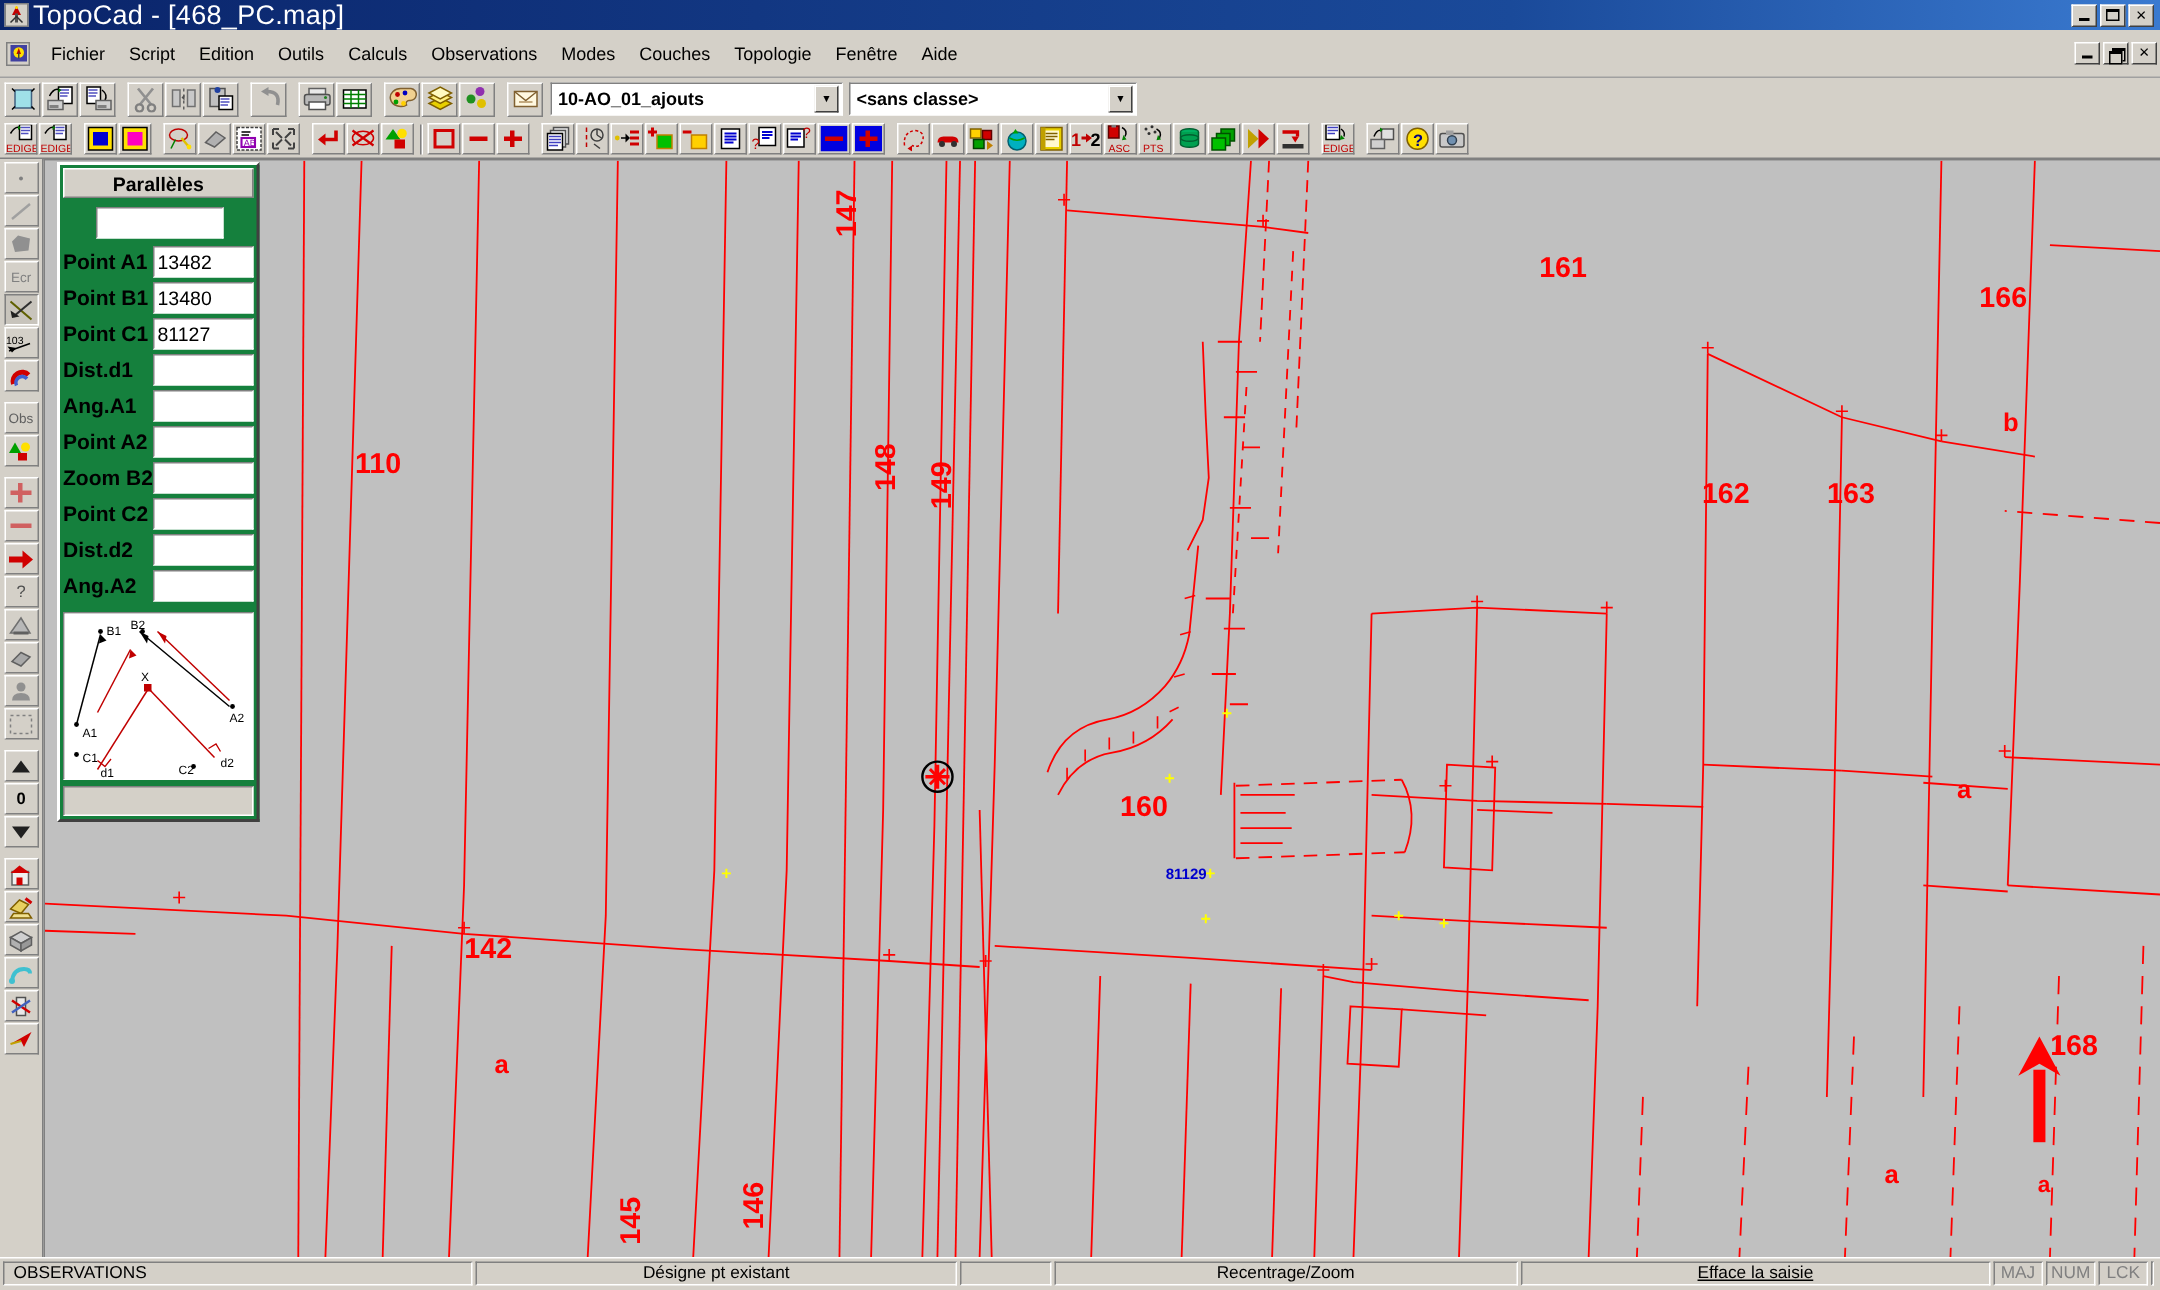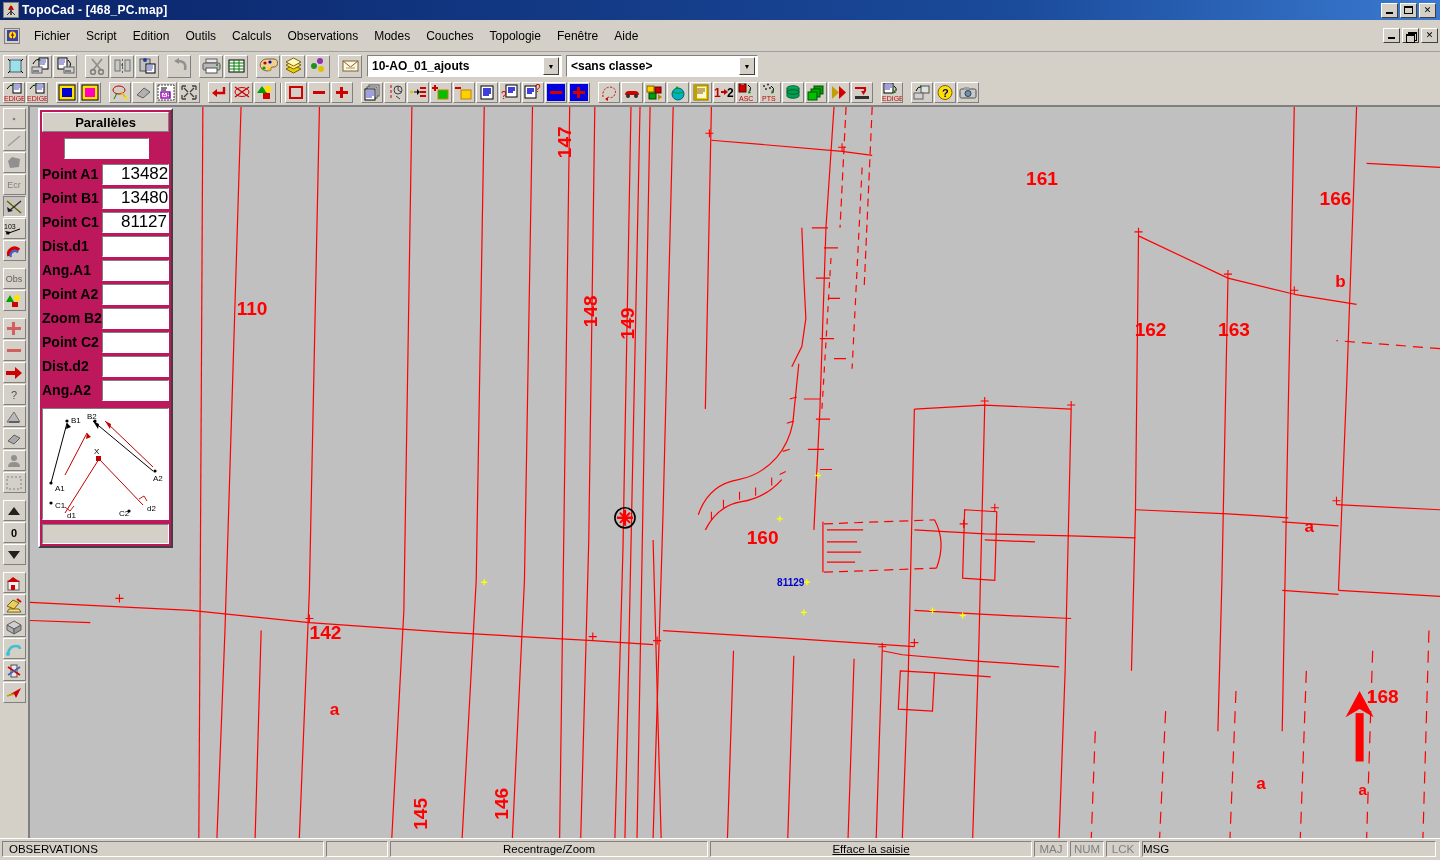--- a/index.html
+++ b/index.html
@@ -28,21 +28,21 @@
   }
   .titlebar .tb-icon {
     width: 16px; height: 16px; margin: 0 3px 0 1px;
     background: #d4d0c8;
     border: 1px solid #808080;
     display: flex; align-items: center; justify-content: center;
     font-size: 10px; line-height: 1; color: #b00;
     overflow: hidden;
   }
   .titlebar .tb-text {
-    font-size: 12px; font-weight: bold;
+    font-size: 18px; font-weight: normal;
     letter-spacing: 0.2px;
     flex: 1;
     white-space: nowrap;
   }
   .winbtns { display: flex; gap: 2px; margin-right: 2px; }
   .winbtn {
     width: 17px; height: 15px;
     background: #d4d0c8;
     border-top: 1px solid #fff; border-left: 1px solid #fff;
     border-right: 1px solid #404040; border-bottom: 1px solid #404040;
@@ -165,21 +165,21 @@
     border-right: 1px solid #fff; border-bottom: 1px solid #fff;
     background: #c8c4bc;
   }
   .vgap { height: 6px; flex: 0 0 6px; }
 
   
   .panel {
     position: absolute;
     left: 38px; top: 2px;
     width: 135px;
-    background: #be185d;
+    background: #15803d;
     border-top: 2px solid #fff; border-left: 2px solid #fff;
     border-right: 2px solid #404040; border-bottom: 2px solid #404040;
     z-index: 20;
     padding: 2px;
     font-size: 12px;
   }
   .panel-title {
     height: 20px;
     background: #d4d0c8;
     border-top: 1px solid #fff; border-left: 1px solid #fff;
@@ -203,22 +203,22 @@
     width: 60px;
     font-size: 14px; font-weight: bold; color: #000;
     text-align: left;
     white-space: nowrap;
   }
   .prow .pinput {
     flex: 1; height: 21px;
     background: #fff;
     border-top: 1px solid #808080; border-left: 1px solid #808080;
     border-right: 1px solid #fff; border-bottom: 1px solid #fff;
-    font-size: 17px; color: #000;
-    padding-left: 18px;
+    font-size: 13px; color: #000;
+    padding-left: 2px;
     display: flex; align-items: center;
     overflow: hidden; white-space: nowrap;
   }
   .panel-diagram {
     margin-top: 6px;
     width: 127px; height: 112px;
     background: #fff;
     border-top: 1px solid #808080; border-left: 1px solid #808080;
     border-right: 1px solid #fff; border-bottom: 1px solid #fff;
   }
@@ -1157,20 +1157,21 @@
           </g>
         </svg>
       </div>
 
       <div class="panel-foot"></div>
     </div>
   </div>
 
   <div class="statusbar">
     <div class="spane left-align" id="sp-observations">OBSERVATIONS</div>
+    <div class="spane center-align" id="sp-designe">Désigne pt existant</div>
     <div class="spane" id="sp-blank"></div>
     <div class="spane center-align" id="sp-recentrage">Recentrage/Zoom</div>
     <div class="spane center-align" id="sp-efface">Efface la saisie</div>
     <div class="spane center-align small dim" id="sp-maj">MAJ</div>
     <div class="spane center-align small dim" id="sp-num">NUM</div>
     <div class="spane center-align small dim" id="sp-lck">LCK</div>
     <div class="spane left-align small" id="sp-msg">MSG</div>
   </div>
 
 </div>

